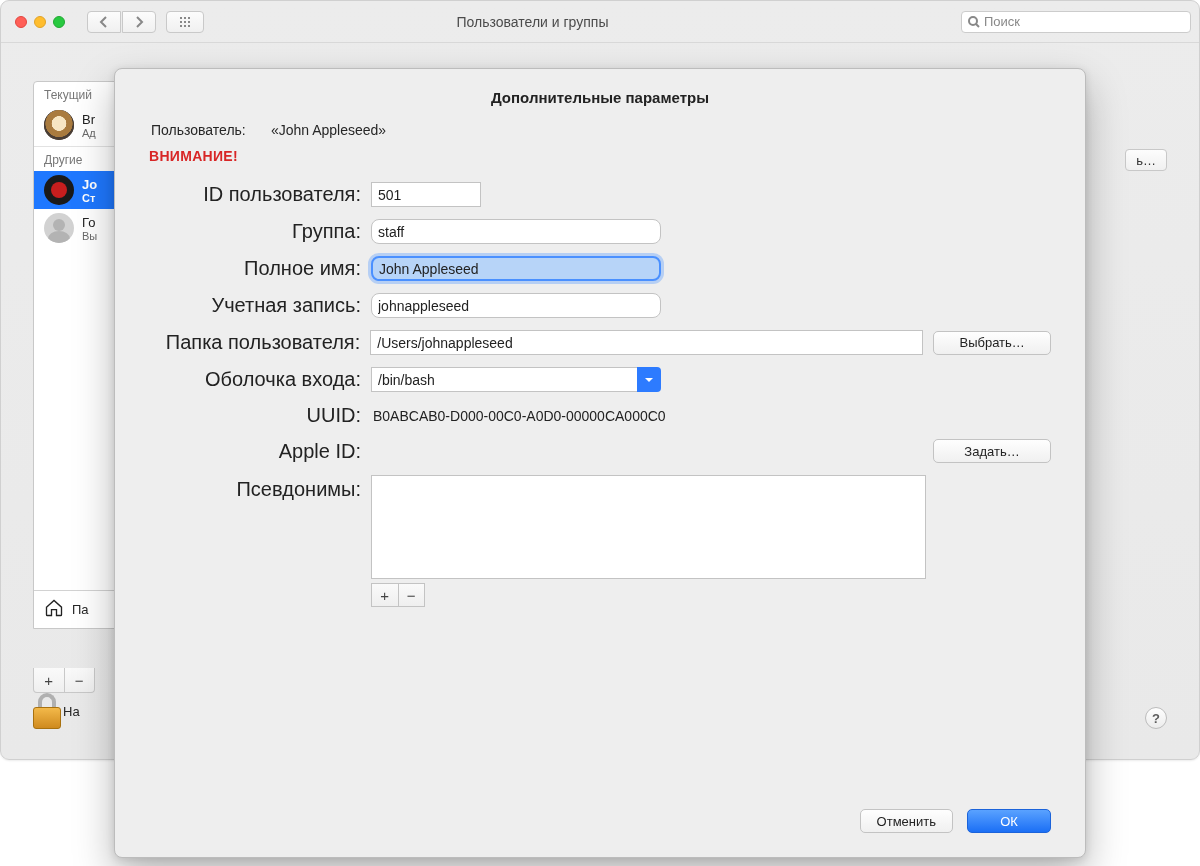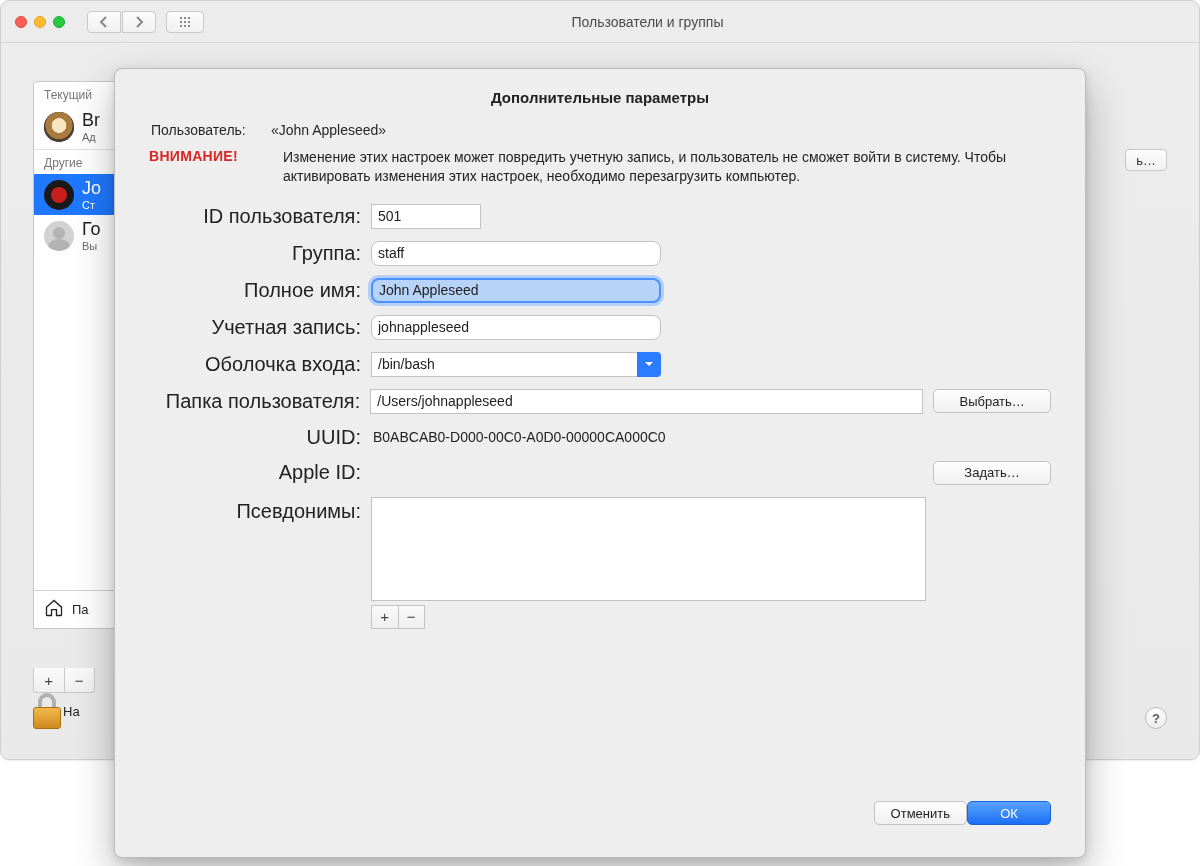--- a/index.html
+++ b/index.html
@@ -54,24 +54,24 @@
   }
   .sb-header { font-size:12px; color:#777; padding:6px 10px 4px; }
   .sb-row { display:flex; align-items:center; gap:8px; padding:4px 10px; }
   .avatar { width:30px; height:30px; border-radius:50%; background:#4a3e35; position:relative; overflow:hidden; flex:none; }
   .avatar::after{content:""; position:absolute; inset:0; background:radial-gradient(circle at 50% 45%, #f7e6c4 32%, #a97b3f 34% 60%, #4a3e35 62%);}
   .avatar-blank { background:#d2d2d2; }
   .avatar-blank::after{content:""; position:absolute; top:6px; left:9px; width:12px; height:12px; border-radius:50%; background:#b3b3b3;}
   .avatar-blank::before{content:""; position:absolute; bottom:-4px; left:4px; width:22px; height:16px; border-radius:50% 50% 0 0; background:#b3b3b3;}
   .avatar-red { background:#1a1a1a; }
   .avatar-red::after{content:""; position:absolute; top:7px; left:7px; width:16px; height:16px; border-radius:50%; background:#c81e1e;}
-  .sb-text .name { font-size:18px; color:#222; }
+  .sb-text .name { font-size:13px; color:#222; }
   .sb-text .role { font-size:11px; color:#6a6a6a; }
   .sb-selected { background:#1f78ff; }
-  .sb-selected .name, .sb-selected .role { color:#fff; }
+  .sb-selected .name, .sb-selected .role { color:#fff;font-weight:bold; }
   .sb-divider { border-top:1px solid #e2e2e2; margin-top:2px; }
   .login-row { position:absolute; bottom:0; left:0; right:0; border-top:1px solid #d2d2d2; height:38px; display:flex; align-items:center; gap:8px; padding:0 10px; background:#fff; }
   .home-icon svg { width:20px; height:20px; stroke:#222; fill:#fff; stroke-width:1.6; }
   .addremove { position:absolute; left:0; top:calc(100% - 100px + 39px); width:62px; height:25px; display:flex; border:1px solid #c8c8c8; background:linear-gradient(#fafafa,#efefef); border-radius:0 0 4px 4px; border-top:none; }
   .addremove div { flex:1; display:flex; align-items:center; justify-content:center; color:#444; font-size:15px; }
   .addremove div:first-child { border-right:1px solid #c8c8c8; }
   .lock-row { position:absolute; left:0; bottom:0; display:flex; align-items:center; }
   .lock-icon { width:30px; height:36px; position:relative; }
   .lock-icon .body { position:absolute; bottom:0; width:28px; height:22px; background:linear-gradient(#f3b94a,#cf8a1e); border:1px solid #a8710f; border-radius:3px; }
   .lock-icon .shackle { position:absolute; top:0; left:5px; width:18px; height:20px; border:4px solid #b0b0b0; border-bottom:none; border-radius:10px 10px 0 0; }
@@ -116,21 +116,21 @@
   .btn {
     height:24px; padding:0 16px; background:linear-gradient(#fefefe,#f0f0f0);
     border:1px solid #c3c3c3; border-radius:5px; font-size:13px; color:#222;
     display:inline-flex; align-items:center; justify-content:center; cursor:default;
   }
   .btn.primary { background:linear-gradient(#5aa2ff,#1b6ff5); border-color:#1b63da; color:#fff; }
   .aliases-box { width:555px; height:104px; border:1px solid #c3c3c3; background:#fff; }
   .aliases-addrm { display:flex; border:1px solid #c3c3c3; width:54px; height:24px; background:linear-gradient(#fafafa,#efefef); margin-top:4px; }
   .aliases-addrm div { flex:1; display:flex; align-items:center; justify-content:center; font-size:15px; color:#444; }
   .aliases-addrm div:first-child { border-right:1px solid #c3c3c3; }
-  .sheet-footer { position:absolute; right:34px; bottom:32px; display:flex; }
+  .sheet-footer { position:absolute; right:34px; bottom:24px; display:flex; gap:14px; }
   .sheet-footer .btn { height:24px; min-width:84px; }
 </style>
 </head>
 <body>
 
 <div class="parent-window">
   <div class="titlebar">
     <div class="traffic">
       <span class="tl-close"></span>
       <span class="tl-min"></span>
@@ -149,20 +149,27 @@
         </div>
     </div>
     <div class="toolbar-btns grid-btn">
       <div class="seg">
         <svg viewBox="0 0 12 12">
             <path d="M1 1h2v2H1zM5 1h2v2H5zM9 1h2v2H9zM1 5h2v2H1zM5 5h2v2H5zM9 5h2v2H9zM1 9h2v2H1zM5 9h2v2H5zM9 9h2v2H9z" fill="#888" stroke="none"></path>
           </svg>
       </div>
     </div>
     <div class="window-title">Пользователи и группы</div>
+    <div class="searchbox">
+      <svg viewBox="0 0 12 12">
+          <circle cx="5" cy="5" r="4"></circle>
+          <path d="M8 8l3 3"></path>
+        </svg>
+      <span>Поиск</span>
+    </div>
   </div>
 
   <div class="content-area">
     <div class="sidebar">
       <div class="sb-header">Текущий</div>
       <div class="sb-row">
         <div class="avatar"></div>
         <div class="sb-text">
           <div class="name">Br</div>
           <div class="role">Ад</div>
@@ -212,57 +219,56 @@
 </div>
 
 <div class="sheet">
   <h2>Дополнительные параметры</h2>
   <div class="user-line">
     <span class="lab">Пользователь:</span>
     <span>«John Appleseed»</span>
   </div>
   <div class="warning">
     <div class="badge">ВНИМАНИЕ!</div>
-    <div class="text">Изменение этих настроек может повредить учетную запись, и пользователь не сможет войти в систему. Чтобы активировать изменения этих настроек, необходимо перезагрузить компьютер.</div>
   </div>
 
   <div class="form-rows">
     <div class="row">
       <label>ID пользователя:</label>
       <input class="txt small" value="501" style="">
     </div>
     <div class="row">
       <label>Группа:</label>
       <input class="txt med" value="staff" style="">
     </div>
     <div class="row">
       <label>Полное имя:</label>
       <input class="txt med focused" style="background: rgb(183, 212, 248);" value="John Appleseed">
     </div>
     <div class="row">
       <label>Учетная запись:</label>
       <input class="txt med" value="johnappleseed" style="">
+    </div>
+    <div class="row">
+      <label>Папка пользователя:</label>
+      <input class="txt wide" value="/Users/johnappleseed" style="">
+      <button class="btn" style="margin-left:auto; width:118px">Выбрать…</button>
     </div>
     <div class="row">
       <label>Оболочка входа:</label>
       <div class="combo">
         <input class="txt" value="/bin/bash" style="">
         <div class="caret">
           <svg viewBox="0 0 12 12">
               <path d="M2 4l4 4 4-4z"></path>
             </svg>
         </div>
       </div>
     </div>
     <div class="row">
-      <label>Папка пользователя:</label>
-      <input class="txt wide" value="/Users/johnappleseed" style="">
-      <button class="btn" style="margin-left:auto; width:118px">Выбрать…</button>
-    </div>
-    <div class="row">
       <label>UUID:</label>
       <span class="val-static">B0ABCAB0-D000-00C0-A0D0-00000CA000C0</span>
     </div>
     <div class="row">
       <label>Apple ID:</label>
       <span class="val-static"></span>
       <button class="btn" style="margin-left:auto; width:118px">Задать…</button>
     </div>
     <div class="row" style="align-items:flex-start">
       <label style="padding-top:3px">Псевдонимы:</label>

